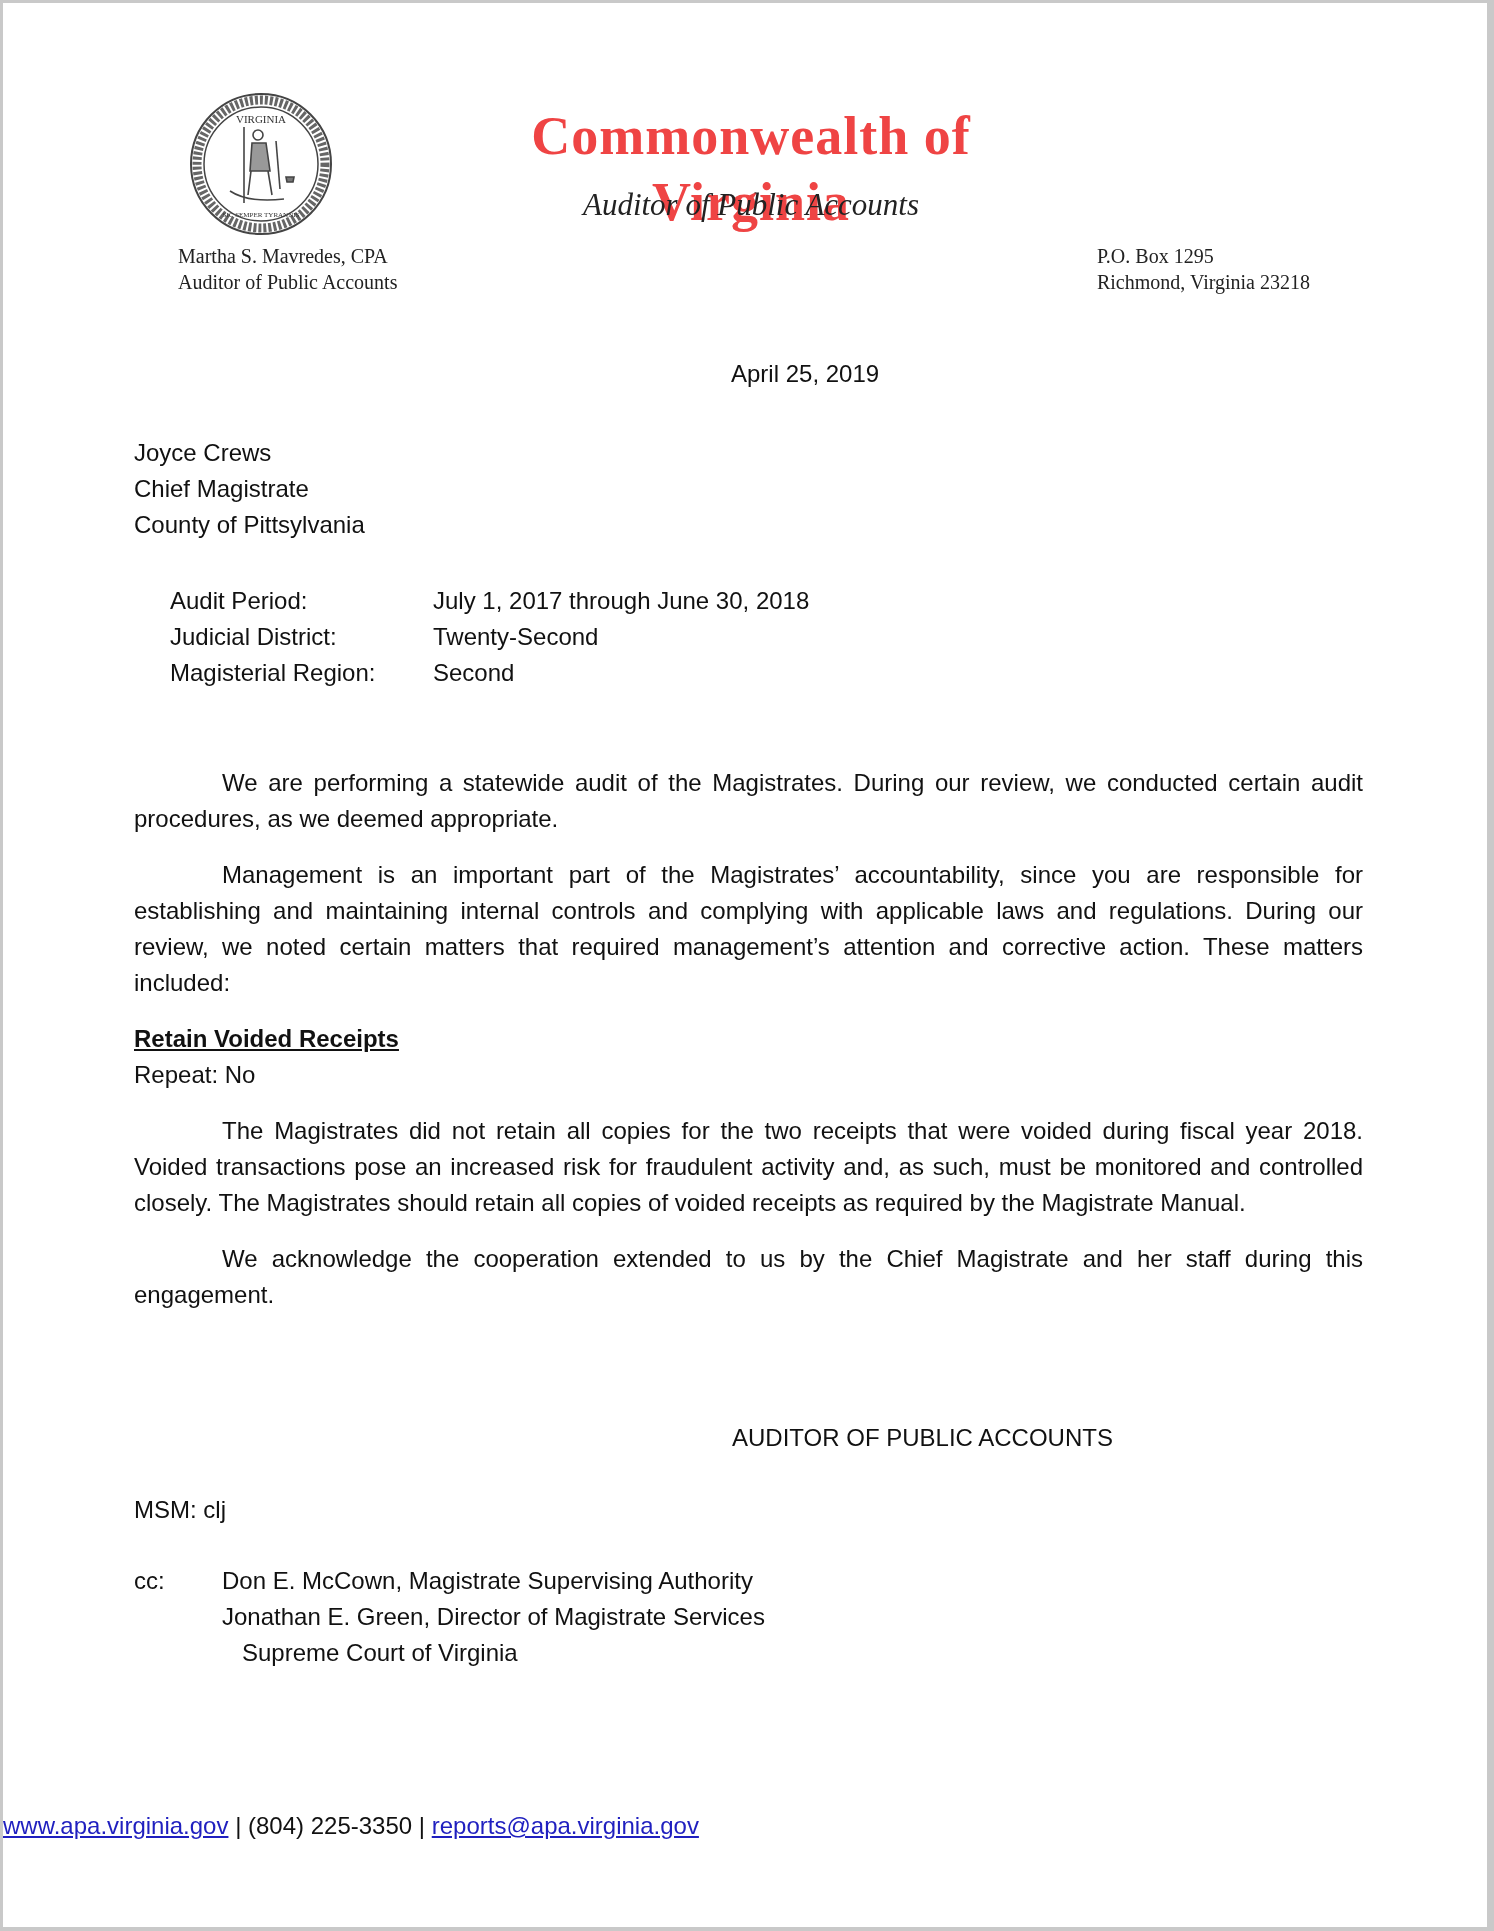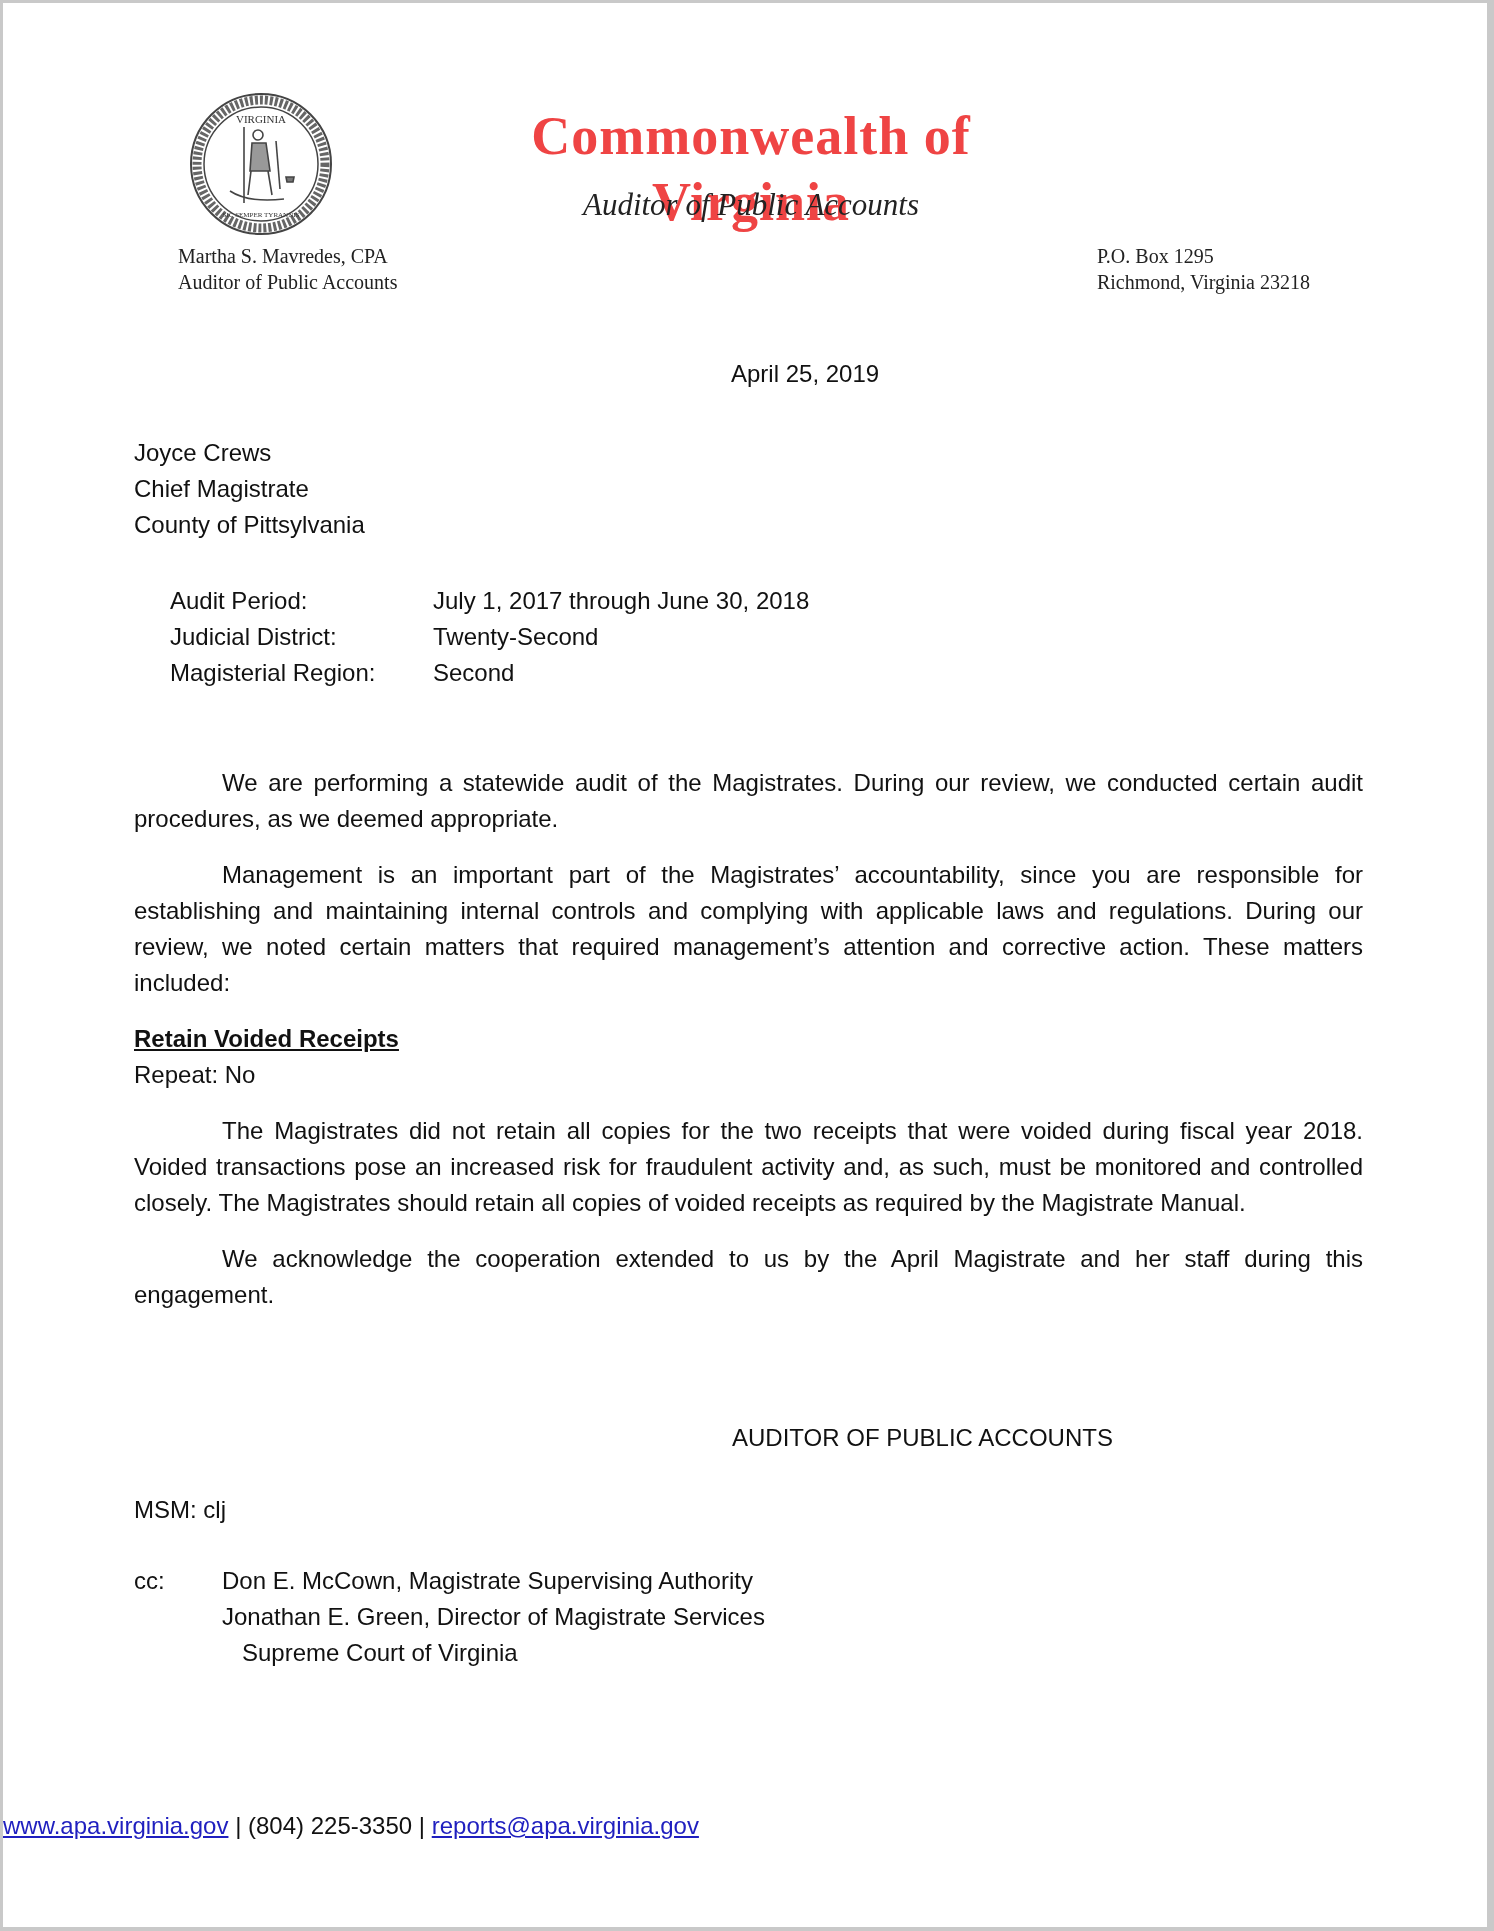--- a/index.html
+++ b/index.html
@@ -114,21 +114,21 @@
       <span>Second</span>
     </div>
   </div>
 
   <div class="content body-text">
     <p class="para">We are performing a statewide audit of the Magistrates.  During our review, we conducted certain audit procedures, as we deemed appropriate.</p>
     <p class="para">Management is an important part of the Magistrates’ accountability, since you are responsible for establishing and maintaining internal controls and complying with applicable laws and regulations. During our review, we noted certain matters that required management’s attention and corrective action.  These matters included:</p>
     <p class="heading">Retain Voided Receipts</p>
     <p class="repeat">Repeat: No</p>
     <p class="para">The Magistrates did not retain all copies for the two receipts that were voided during fiscal year 2018.  Voided transactions pose an increased risk for fraudulent activity and, as such, must be monitored and controlled closely.  The Magistrates should retain all copies of voided receipts as required by the Magistrate Manual.</p>
-    <p class="para">We acknowledge the cooperation extended to us by the April Magistrate and her staff during this engagement.</p>
+    <p class="para">We acknowledge the cooperation extended to us by the Chief Magistrate and her staff during this engagement.</p>
   </div>
 
   <div class="signature body-text abs">AUDITOR OF PUBLIC ACCOUNTS</div>
   <div class="initials body-text abs">MSM: clj</div>
 
   <div class="cc body-text">
     <div class="cc-row">
       <span class="cc-label">cc:</span>
       <span>Don E. McCown, Magistrate Supervising Authority</span>
     </div>

